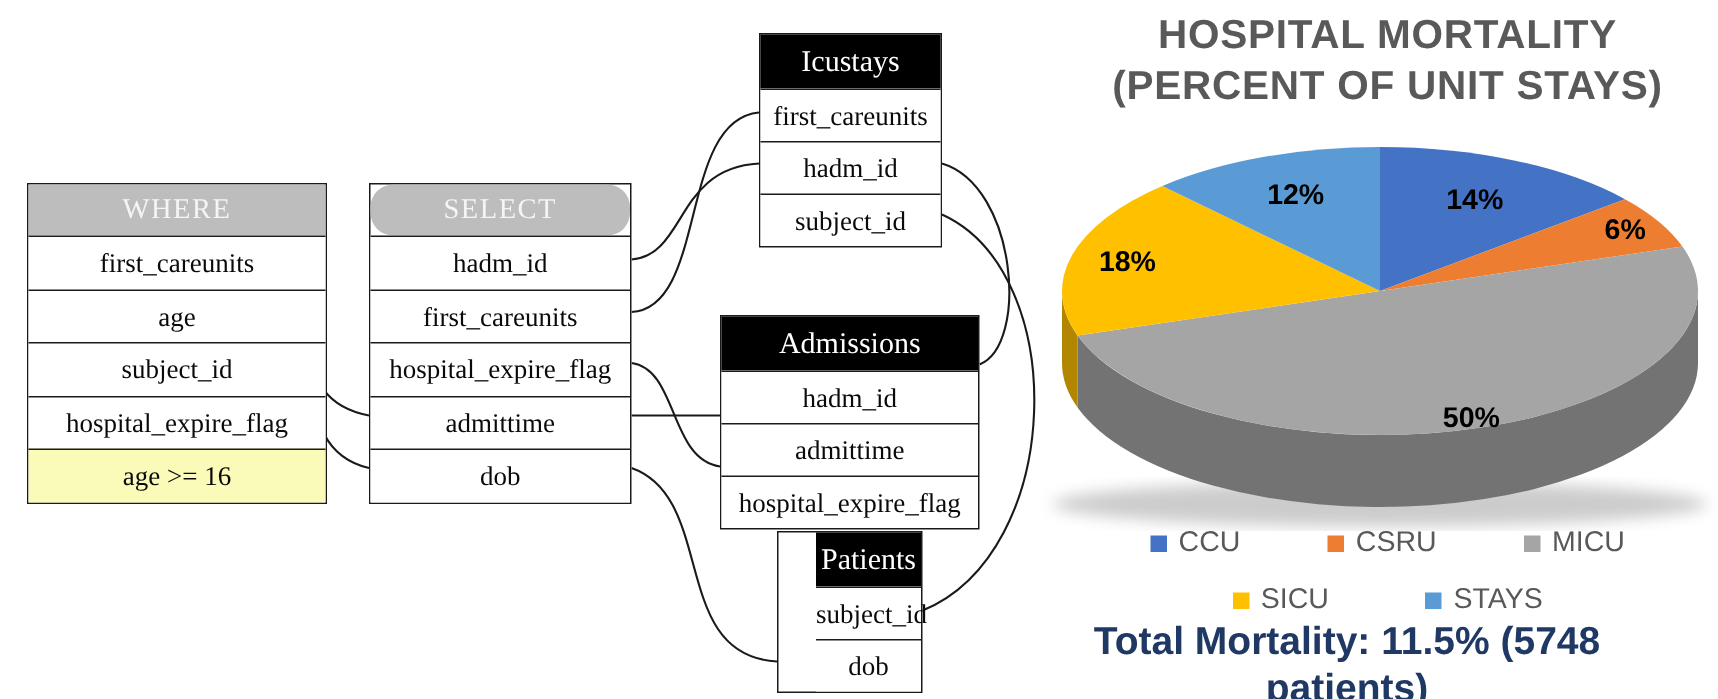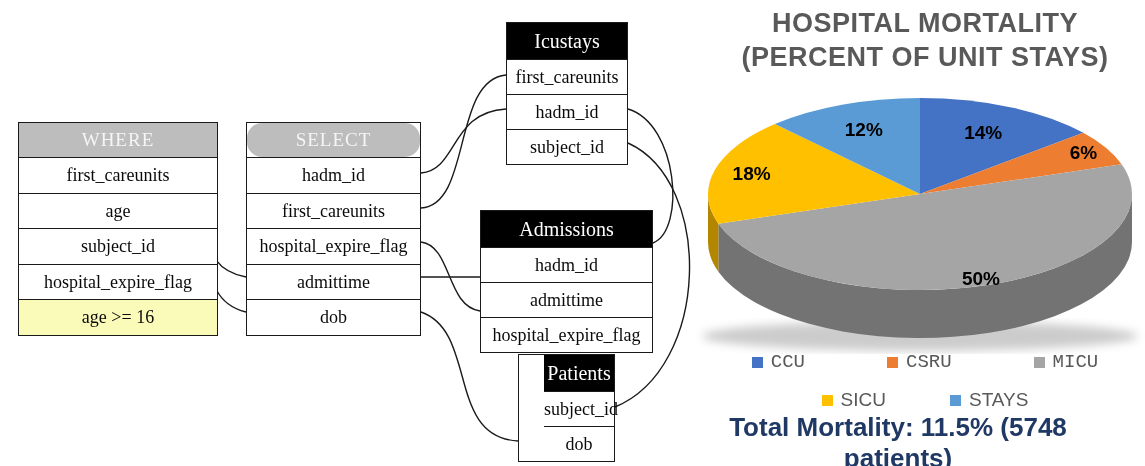--- a/index.html
+++ b/index.html
@@ -15,21 +15,21 @@
   .thead.clause{background:var(--clause-bg,#bdbdbd);font-size:19px;letter-spacing:1px;color:#f5f5f5;}
   .thead.entity{background:var(--entity-bg,#000);font-size:20px;}
   .trow{border-top:1.4px solid #1a1a1a;font-size:18px;color:#0a0a0a;background:#fff;white-space:nowrap;}
   .trow.hl{background:var(--hl-bg,#fafab9);}
 
   
   .chart-title{position:absolute;left:705px;top:6px;width:440px;text-align:center;
                color:var(--title-c,#595959);font-weight:bold;font-size:27px;line-height:34px;letter-spacing:.5px;}
   .legend{position:absolute;left:705px;top:351px;width:440px;}
   .legend-row{display:flex;justify-content:center;align-items:center;}
-  .legend-row.r1{column-gap:82px;margin-bottom:16px;font-family:Liberation Mono, monospace;}
+  .legend-row.r1{column-gap:58px;margin-bottom:16px;}
   .legend-row.r2{column-gap:64px;}
   .legend-item{display:flex;align-items:center;font-size:19px;color:var(--legend-c,#595959);}
   .legend-swatch{width:11px;height:11px;margin-right:8px;display:inline-block;}
   .note{position:absolute;left:678px;top:412px;width:440px;text-align:center;
         font-weight:bold;font-size:26px;color:var(--note-c,#1f3864);}
   .pie-label{font-family:"Liberation Sans","DejaVu Sans",sans-serif;font-weight:bold;font-size:19px;fill:#000;}
 </style>
 </head>
 <body>
 

